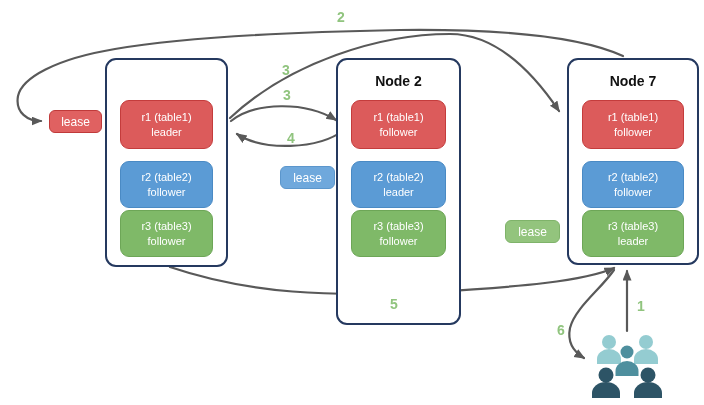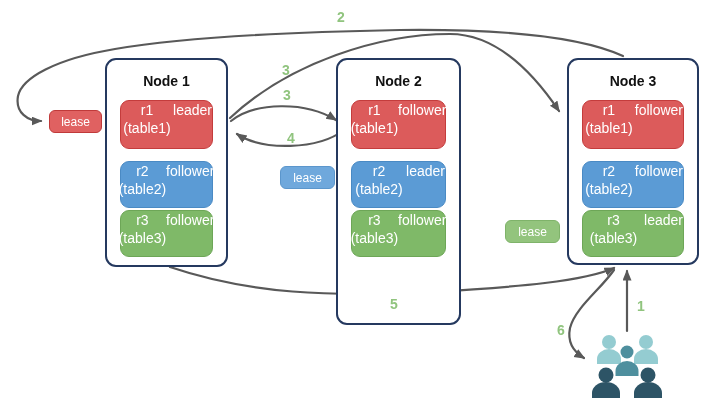--- a/index.html
+++ b/index.html
@@ -12,22 +12,22 @@
   .node{
     position:absolute;box-sizing:border-box;background:#fff;
     border:2px solid #25395f;border-radius:11px;
   }
   .node-title{
     position:absolute;top:13px;left:0;right:0;text-align:center;
     font-size:14px;font-weight:bold;color:#111;
   }
   .replica{
     position:absolute;left:13px;right:13px;border-radius:9px;
-    display:flex;flex-direction:row;justify-content:center;
-    color:#fff;font-size:14px;line-height:1.32;text-align:center;
+    display:flex;flex-direction:column;justify-content:center;
+    color:#fff;font-size:11px;line-height:1.32;text-align:center;
   }
   .replica.red{background:#dc5b5b;border:1.5px solid #c43c3c;}
   .replica.blue{background:#5b9bd5;border:1.5px solid #4a8ac4;}
   .replica.green{background:#7fb968;border:1.5px solid #6da657;}
   .r-top{top:40px;height:47px;}
   .r-mid{top:101px;height:45px;}
   .r-bot{top:150px;height:45px;}
   .lease{
     position:absolute;box-sizing:border-box;height:23px;border-radius:6px;
     display:flex;align-items:center;justify-content:center;
@@ -78,21 +78,20 @@
       <path d="M 615.5 376 v -5 a 11.5 10 0 0 1 23 0 v 5 z" fill="#4e8f9e"></path>
 
       <circle cx="606" cy="375" r="7.5" fill="#2d5466"></circle>
       <path d="M 592 398 v -5 a 14 11 0 0 1 28 0 v 5 z" fill="#2d5466"></path>
       <circle cx="648" cy="375" r="7.5" fill="#2d5466"></circle>
       <path d="M 634 398 v -5 a 14 11 0 0 1 28 0 v 5 z" fill="#2d5466"></path>
     </g>
   </svg>
 
   <div class="node" style="left:105px;top:58px;width:123px;height:209px">
-    <div class="node-title">Node 1</div>
     <div class="replica red r-top">
       <span>r1 (table1)</span>
       <span>leader</span>
     </div>
     <div class="replica blue r-mid">
       <span>r2 (table2)</span>
       <span>follower</span>
     </div>
     <div class="replica green r-bot">
       <span>r3 (table3)</span>
@@ -110,21 +109,21 @@
       <span>r2 (table2)</span>
       <span>leader</span>
     </div>
     <div class="replica green r-bot">
       <span>r3 (table3)</span>
       <span>follower</span>
     </div>
   </div>
 
   <div class="node" style="left:567px;top:58px;width:132px;height:207px">
-    <div class="node-title">Node 3</div>
+    <div class="node-title">Node 7</div>
     <div class="replica red r-top">
       <span>r1 (table1)</span>
       <span>follower</span>
     </div>
     <div class="replica blue r-mid">
       <span>r2 (table2)</span>
       <span>follower</span>
     </div>
     <div class="replica green r-bot">
       <span>r3 (table3)</span>

